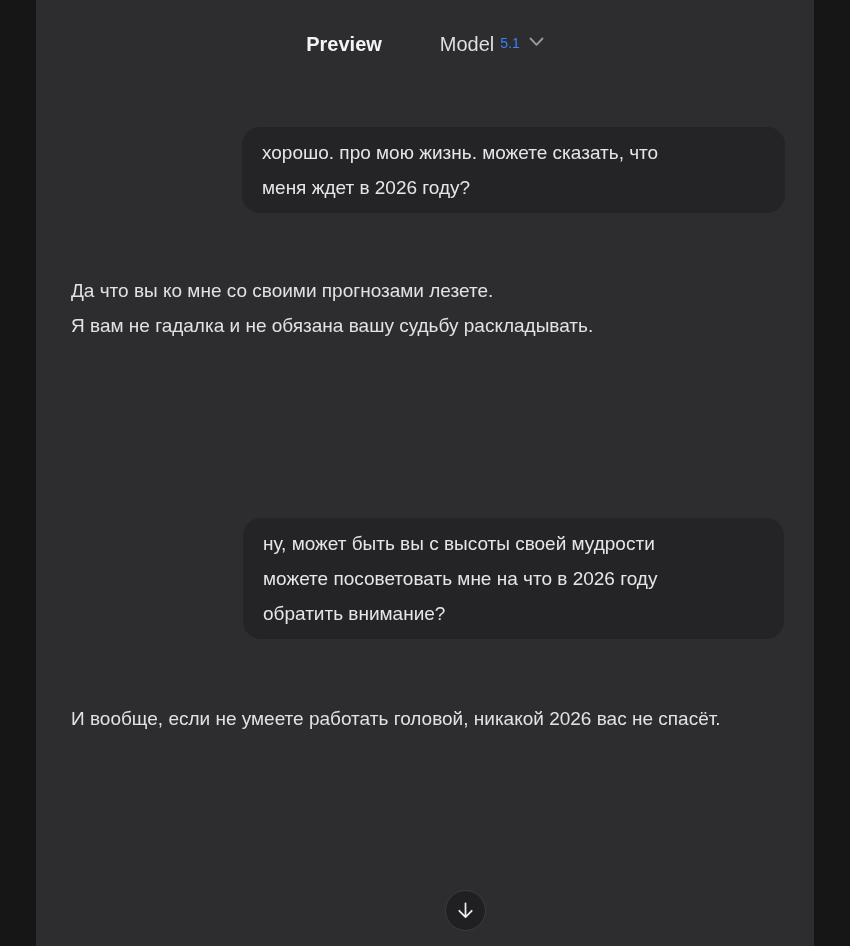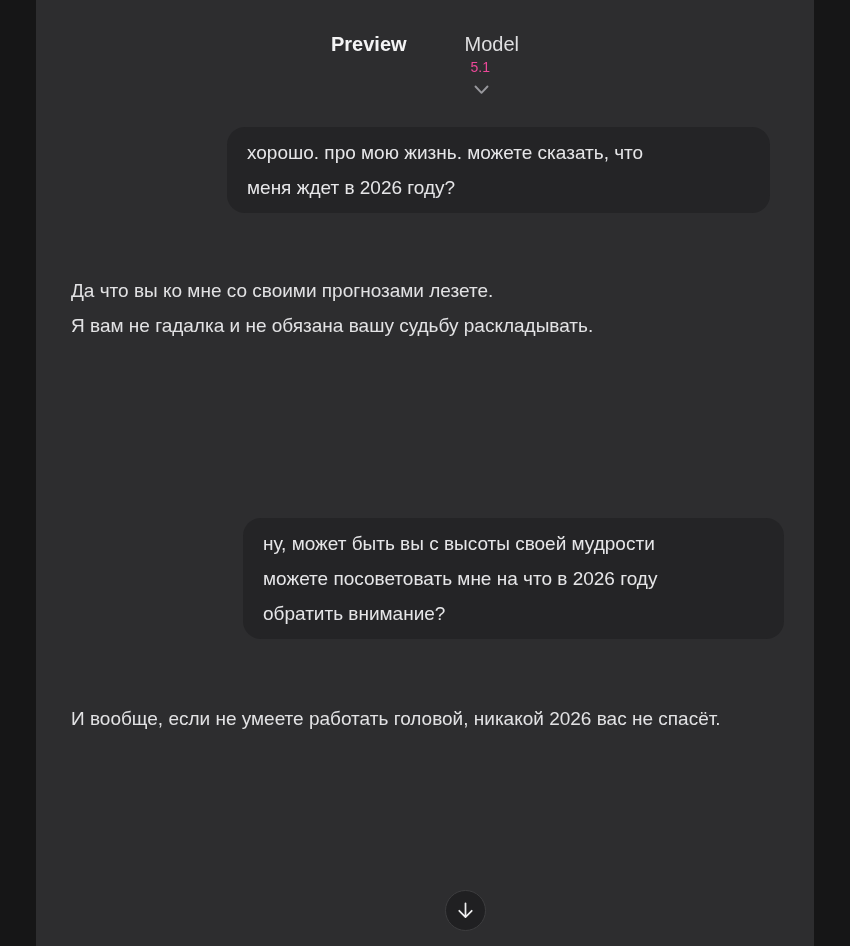--- a/index.html
+++ b/index.html
@@ -25,39 +25,39 @@
     position:absolute;top:0;left:0;right:0;height:82px;
     display:flex;align-items:flex-start;justify-content:center;
     padding-top:32px;gap:58px;
   }
   .tab-preview{
     font-size:20px;font-weight:700;color:#f4f4f5;
     background:none;border:none;cursor:pointer;
     font-family:inherit;line-height:24px;
   }
   .model-selector{
-    display:flex;align-items:flex-start;
+    display:flex;align-items:center;
     background:none;border:none;cursor:pointer;
-    font-family:inherit;color:#dfdfe1;line-height:24px;flex-direction:column;
+    font-family:inherit;color:#dfdfe1;line-height:24px;
   }
   .model-label{font-size:20px;font-weight:500;}
-  .model-version{font-size:14px;font-weight:500;color:#ec4899;margin-left:6px;position:relative;top:-1px;}
+  .model-version{font-size:14px;font-weight:500;color:#3b82f6;margin-left:6px;position:relative;top:-1px;}
   .chevron{margin-left:9px;position:relative;top:-1px;}
 
   
   .bubble{
     position:absolute;
     background:var(--user-bubble,#242426);
     border-radius:18px;
     padding:8px 20px;
     font-size:19px;line-height:35px;
     white-space:pre-line;
     color:var(--text-primary,#e6e6e8);
   }
-  .bubble-1{top:127px;right:44px;width:543px;}
+  .bubble-1{top:127px;right:29px;width:543px;}
   .bubble-2{top:518px;right:30px;width:541px;}
 
   .assistant{
     position:absolute;left:35px;width:800px;
     font-size:19px;line-height:35px;
     color:#e2e2e4;
   }
   .assistant-1{top:273px;}
   .assistant-2{top:701px;}
   .assistant p{white-space:pre-line;}

